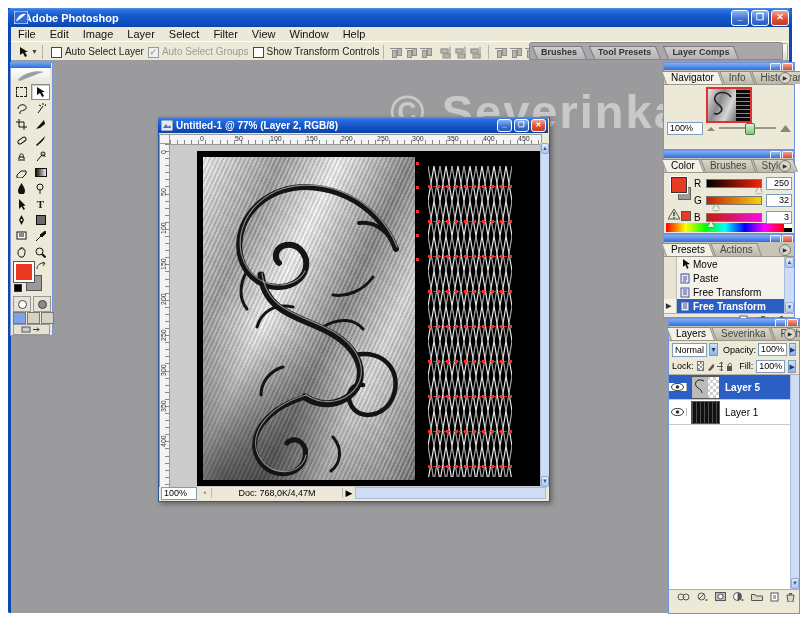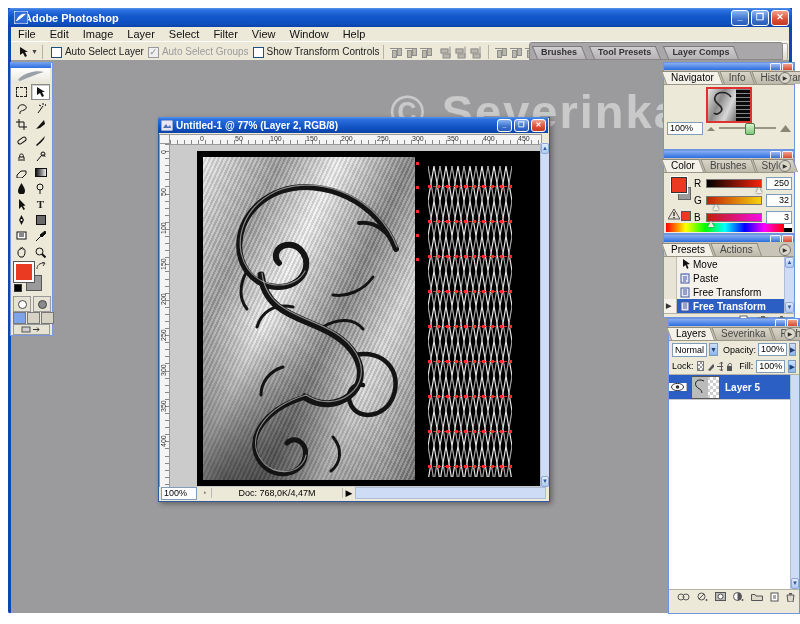--- a/index.html
+++ b/index.html
@@ -625,20 +625,30 @@
               <circle cx="6.5" cy="4" r="1.8" fill="#333"></circle>
             </svg>
         </div>
         <div class="lthumb" style="background:linear-gradient(90deg,#bbb 0 60%,transparent 60%),conic-gradient(#cfcfcf 25%,#fff 0 50%,#cfcfcf 0 75%,#fff 0) 0 0/6px 6px;position:relative">
           <svg width="27" height="21" style="position:absolute;inset:0">
               <path d="M12 4 C6 1 2 5 4 9 C6 12 10 12 10 16" stroke="#222" fill="none"></path>
             </svg>
         </div>
         <span>Layer 5</span>
       </div>
+      <div class="lrow">
+        <div class="eyecell">
+          <svg width="13" height="8">
+              <ellipse cx="6.5" cy="4" rx="6" ry="3.6" fill="#fff" stroke="#333"></ellipse>
+              <circle cx="6.5" cy="4" r="1.8" fill="#333"></circle>
+            </svg>
+        </div>
+        <div class="lthumb" style="background:#111 repeating-linear-gradient(90deg,rgba(255,255,255,.25) 0 1px,transparent 1px 4px)"></div>
+        <span>Layer 1</span>
+      </div>
       <div style="position:absolute;right:0;top:0;width:8px;height:214px" class="sbarV">
         <div class="sarrow" style="position:absolute;bottom:0;width:6px">▼</div>
       </div>
     </div>
 
     <div style="display:flex;align-items:center;height:13px;gap:7px;padding-left:8px;border-top:1px solid #b5b2a5">
       <svg width="13" height="8">
           <circle cx="4" cy="4" r="3" fill="none" stroke="#555"></circle>
           <circle cx="9" cy="4" r="3" fill="none" stroke="#555"></circle>
         </svg>

